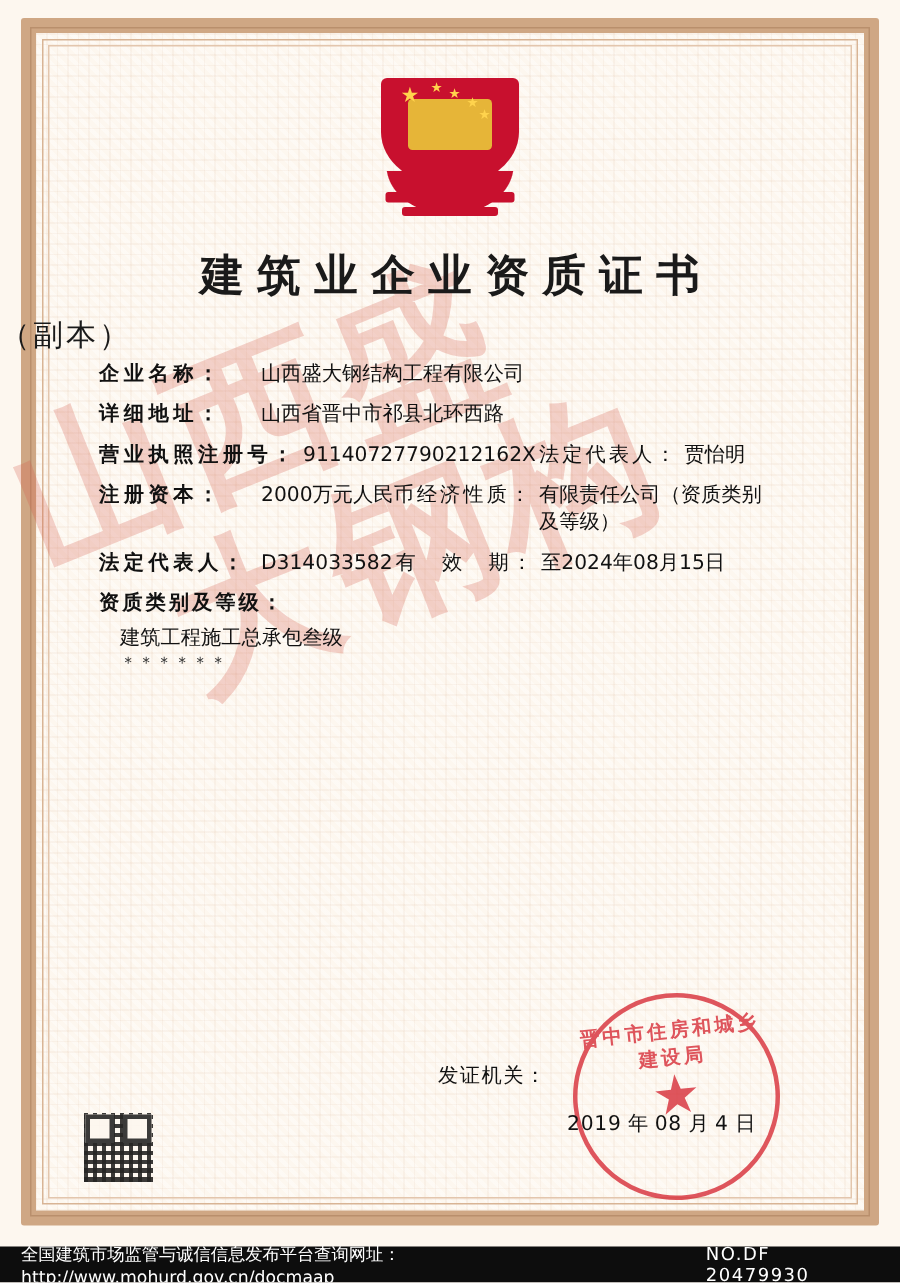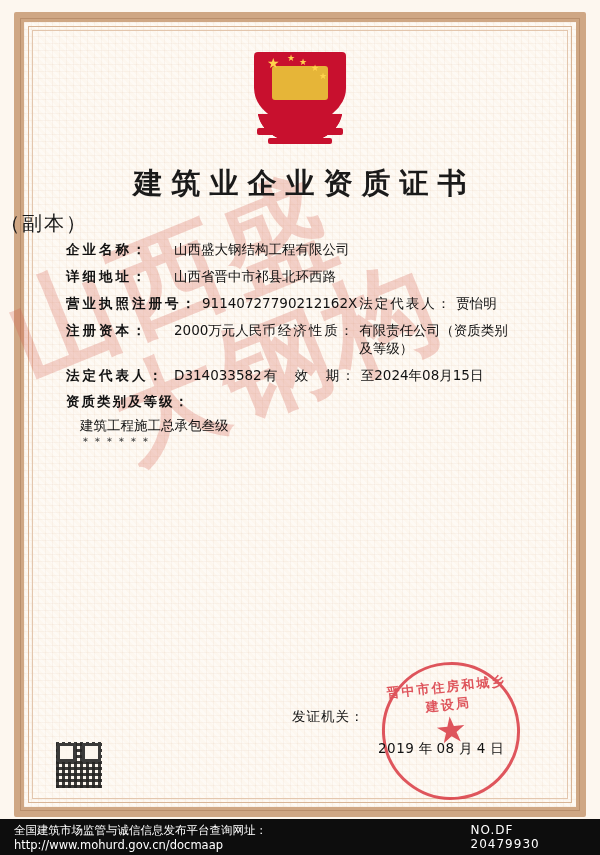--- a/index.html
+++ b/index.html
@@ -318,21 +318,21 @@
     border: 3px solid #1a1a1a;
     background: #fdf7ef;
   }
   .qr::before { left: 1px; top: 1px; }
   .qr::after { right: 1px; top: 1px; }
 
   
   .strip {
     position: absolute;
     left: 0; right: 0; bottom: 0;
-    height: 36px;
+    height: 24px;
     background: #0d0d0d;
     color: #ffffff;
     display: flex;
     align-items: center;
     justify-content: space-between;
     padding: 0 14px;
     box-sizing: border-box;
     font-family: "DejaVu Sans", "Liberation Sans", sans-serif;
     font-size: 11.5px;
   }

